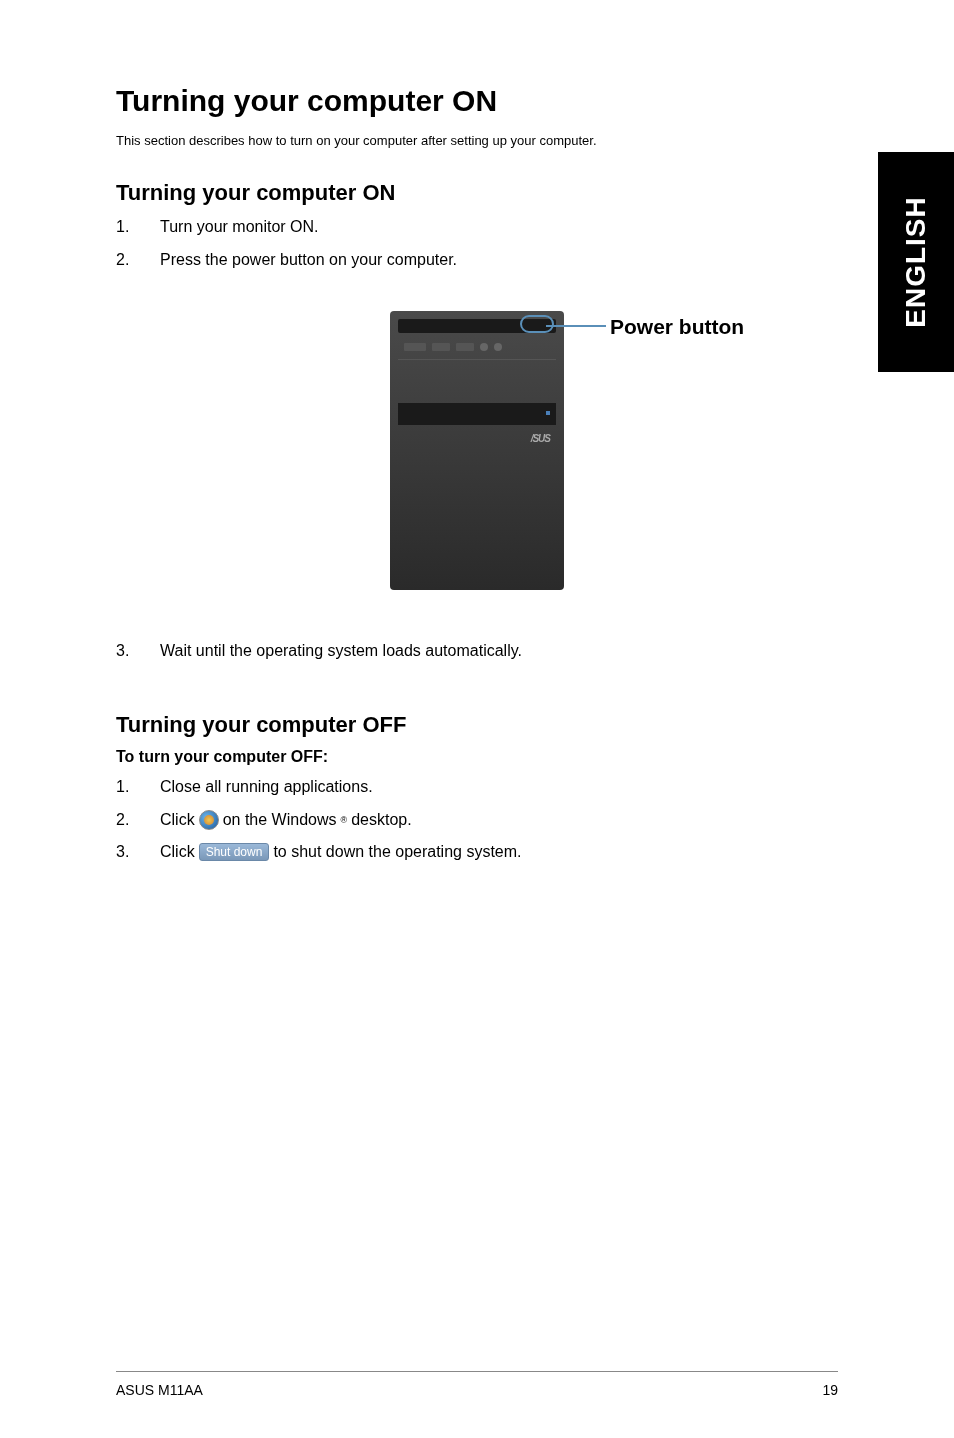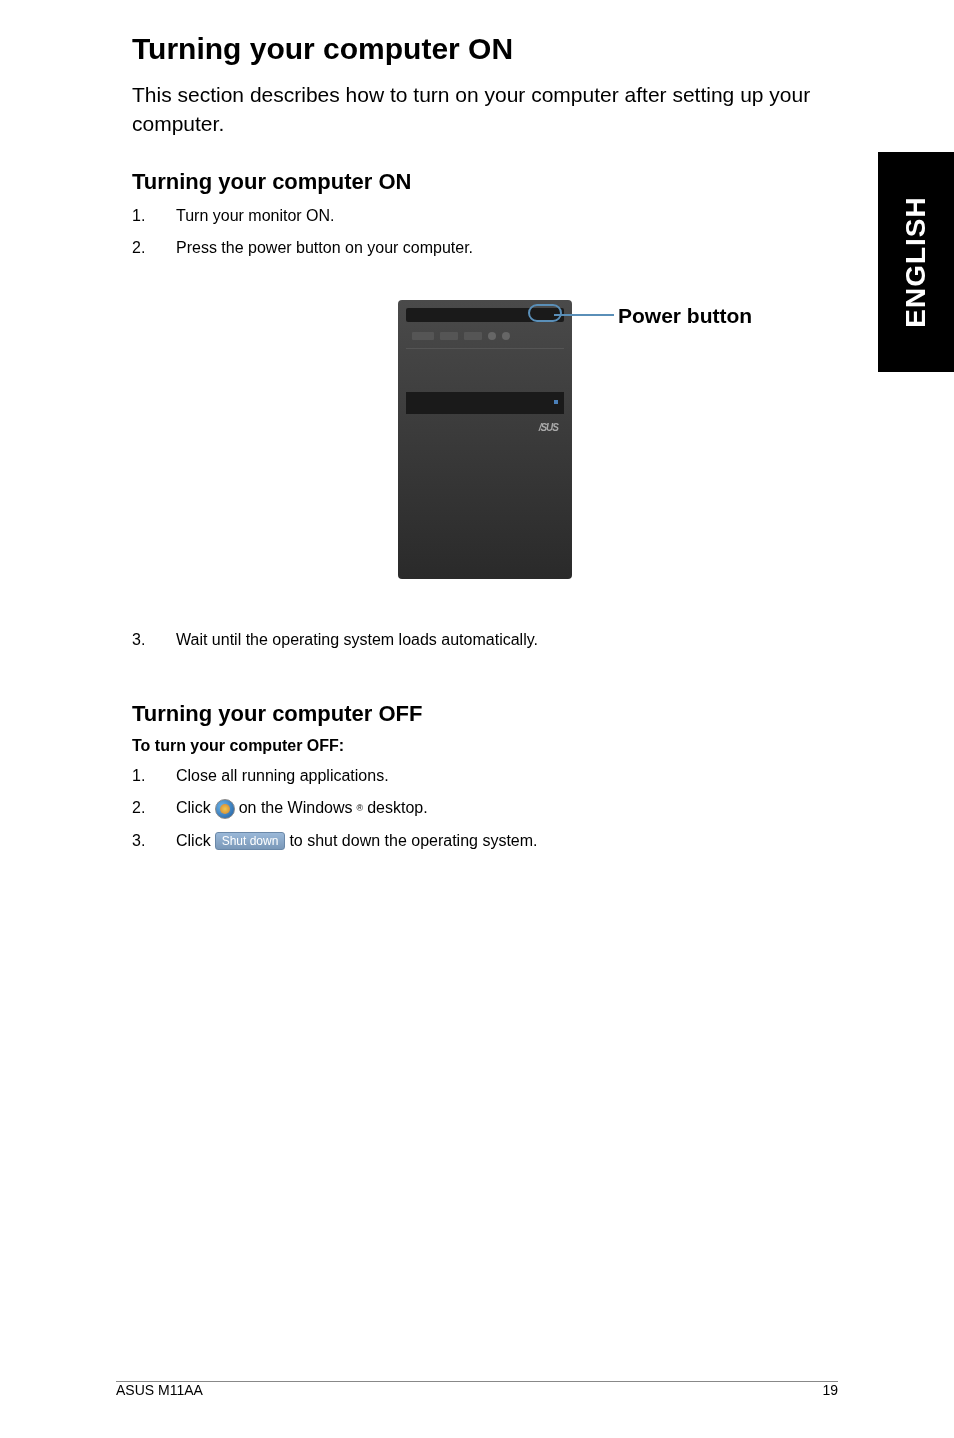--- a/index.html
+++ b/index.html
@@ -9,22 +9,21 @@
     }
     body {
       font-family: Arial, Helvetica, sans-serif;
       width: 954px;
       height: 1438px;
       background: #fff;
       position: relative;
       color: #000;
     }
     .content {
-      padding: 32px 116px 0 116px;
-      margin-left: 16px;
+      padding: 84px 116px 0 116px;
     }
     .side-tab {
       position: absolute;
       right: 0;
       top: 152px;
       width: 76px;
       height: 220px;
       background: #000;
       display: flex;
       align-items: center;
@@ -37,21 +36,21 @@
       transform: rotate(-90deg);
       letter-spacing: 1px;
       white-space: nowrap;
     }
     h1.main-heading {
       font-size: 30px;
       font-weight: bold;
       margin-bottom: 14px;
     }
     p.intro {
-      font-size: 21px;
+      font-size: 13px;
       margin-bottom: 30px;
       line-height: 1.4;
     }
     h2.sub-heading {
       font-size: 22px;
       font-weight: bold;
       margin-bottom: 10px;
     }
     p.bold-intro {
       font-size: 16px;
@@ -223,20 +222,21 @@
     .r-sup {
       font-size: 9px;
       vertical-align: super;
     }
     .footer {
       position: absolute;
       bottom: 40px;
       left: 116px;
       right: 116px;
       border-top: 1px solid #888;
+      padding-top: 10px;
       display: flex;
       justify-content: space-between;
       font-size: 14px;
       color: #000;
     }
   </style>
 </head>
 <body>
 
 <div class="side-tab">

